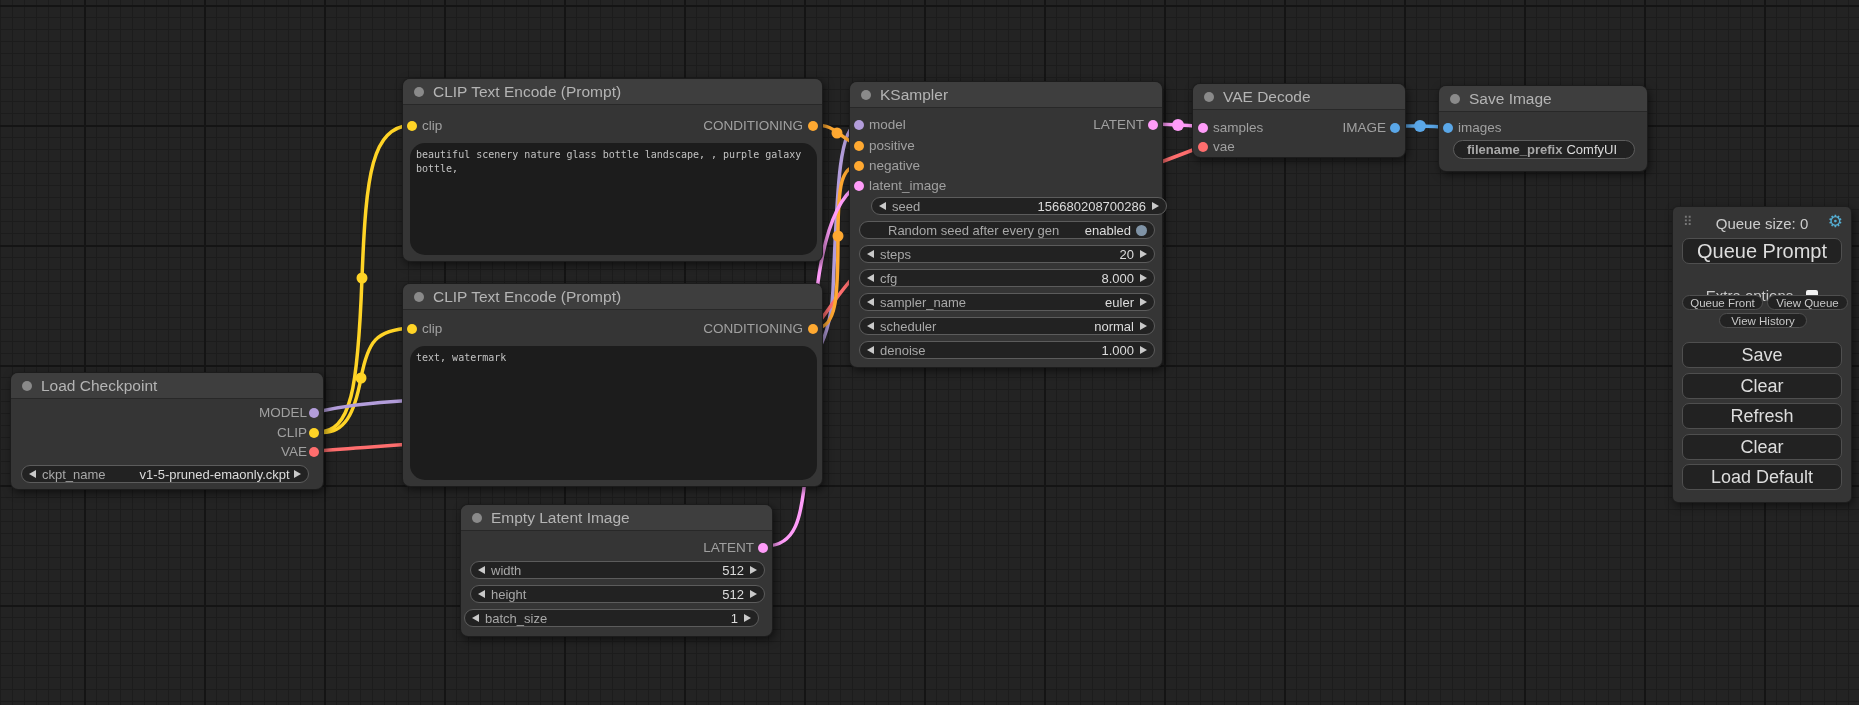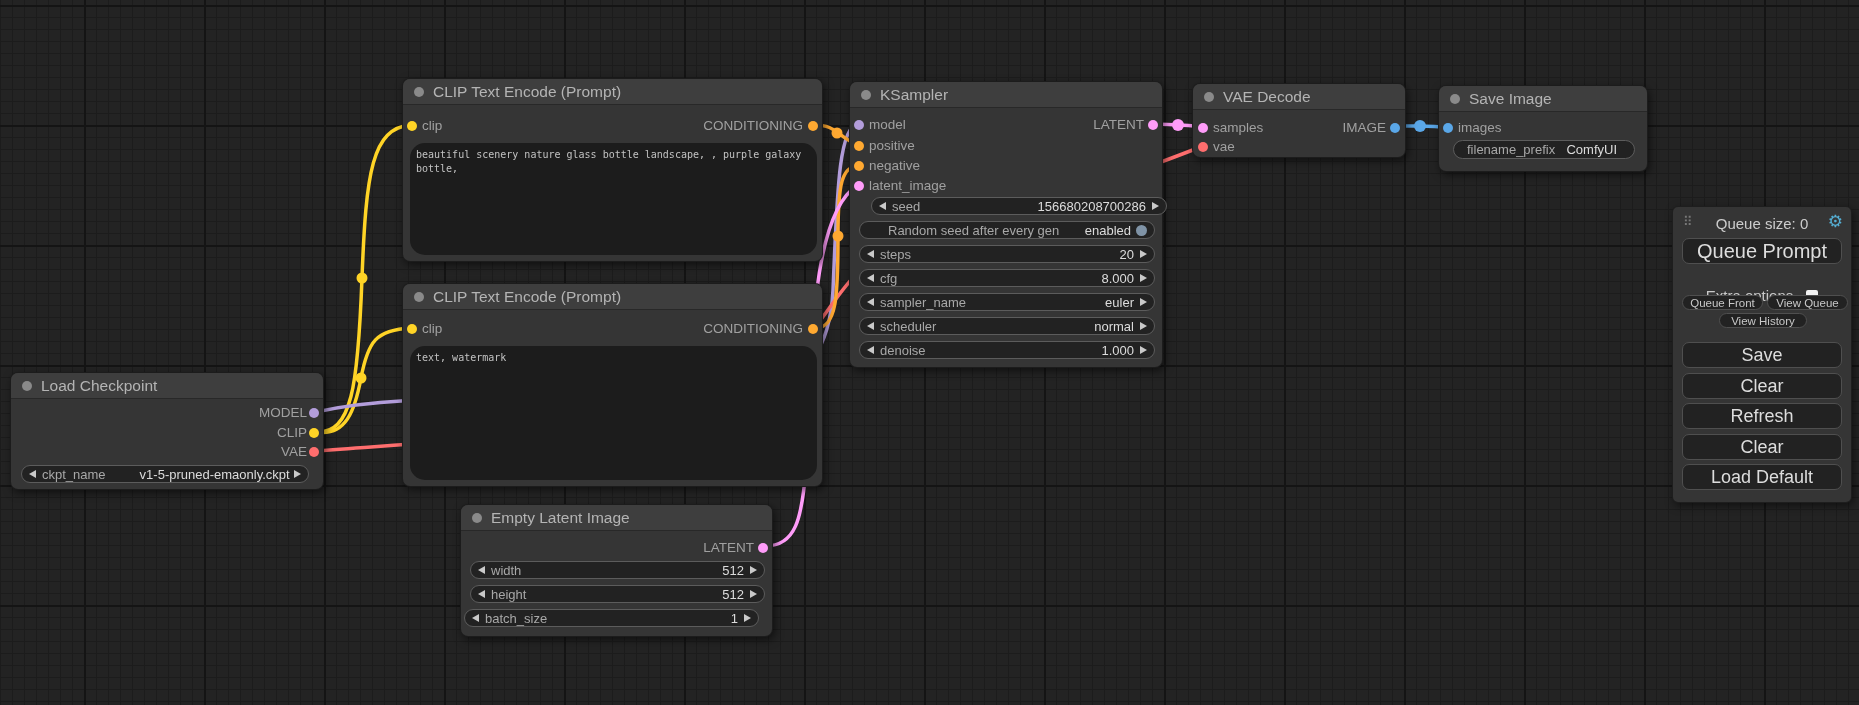--- a/index.html
+++ b/index.html
@@ -212,21 +212,21 @@
   </div>
 
   <div class="node" style="left:1438px;top:85px;width:210px;height:87px;">
     <div class="ntitle">
       <div class="tdot"></div>
       <span>Save Image</span>
     </div>
     <div class="pdot" style="left: 4px; top: 37px; background: rgb(90, 167, 232);"></div>
     <div class="plabel" style="left:19px;top:34px;">images</div>
     <div class="widget" style="left:14px;top:54px;width:182px;height:19px;">
-      <span class="wname" style="">filename_prefix</span>
+      <span class="wname" style="font-weight:bold;">filename_prefix</span>
       <span class="wval" style="margin-right:10px;">ComfyUI</span>
     </div>
   </div>
 
   <div id="queue">
     <div class="handle">⠿</div>
     <div class="qsize">Queue size: 0</div>
     <div class="gear" style="color: rgb(85, 174, 211);">⚙</div>
     <div class="qbtn" style="top:31px;font-size:20px;">Queue Prompt</div>
     <div class="extra">

